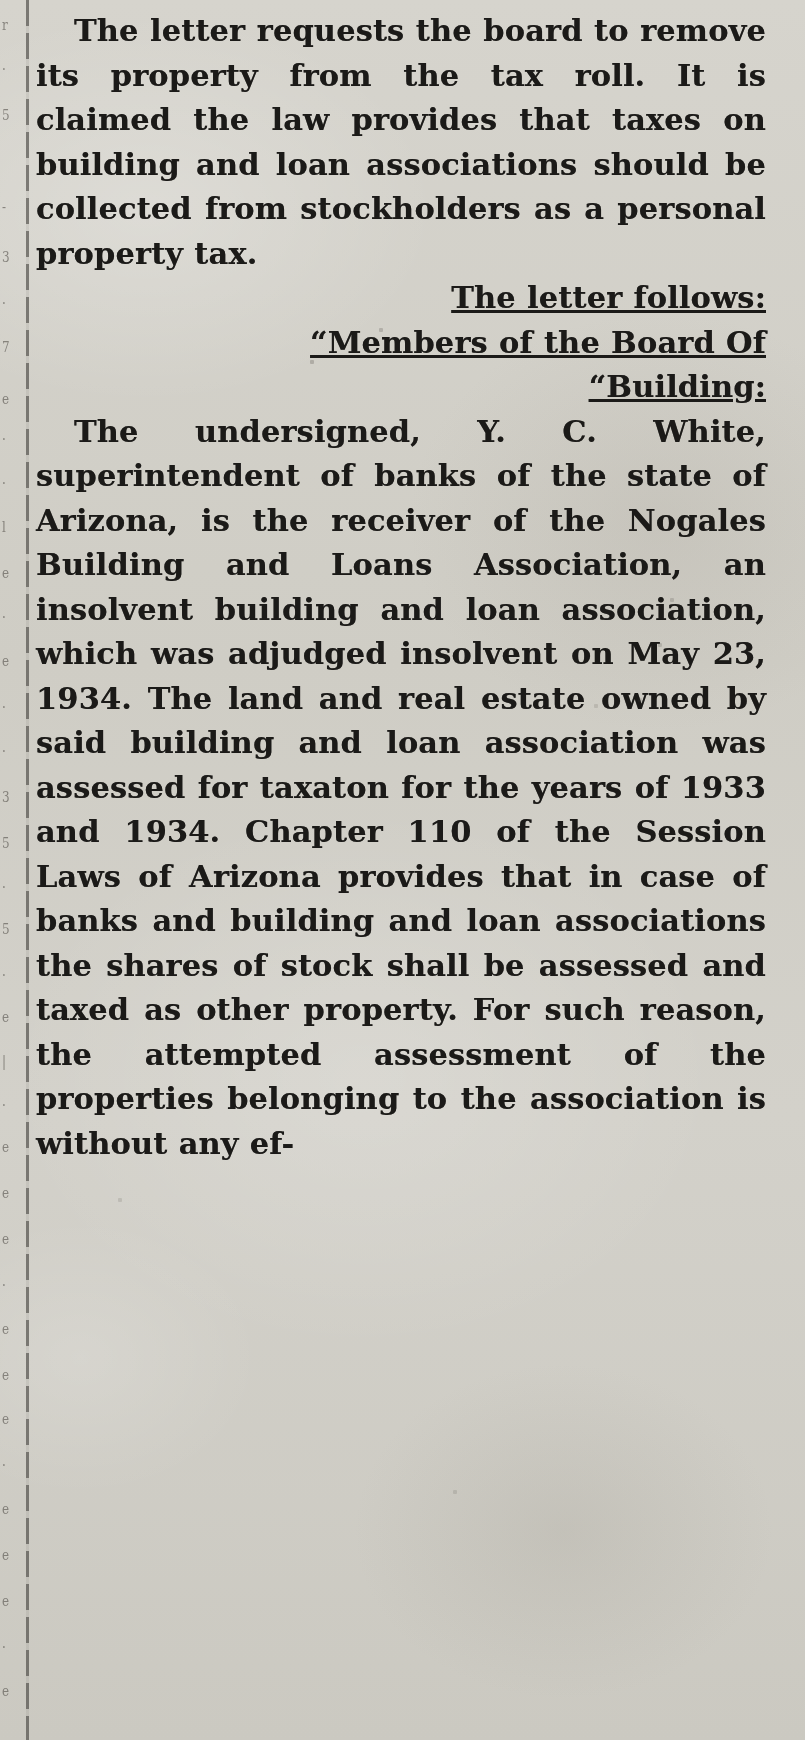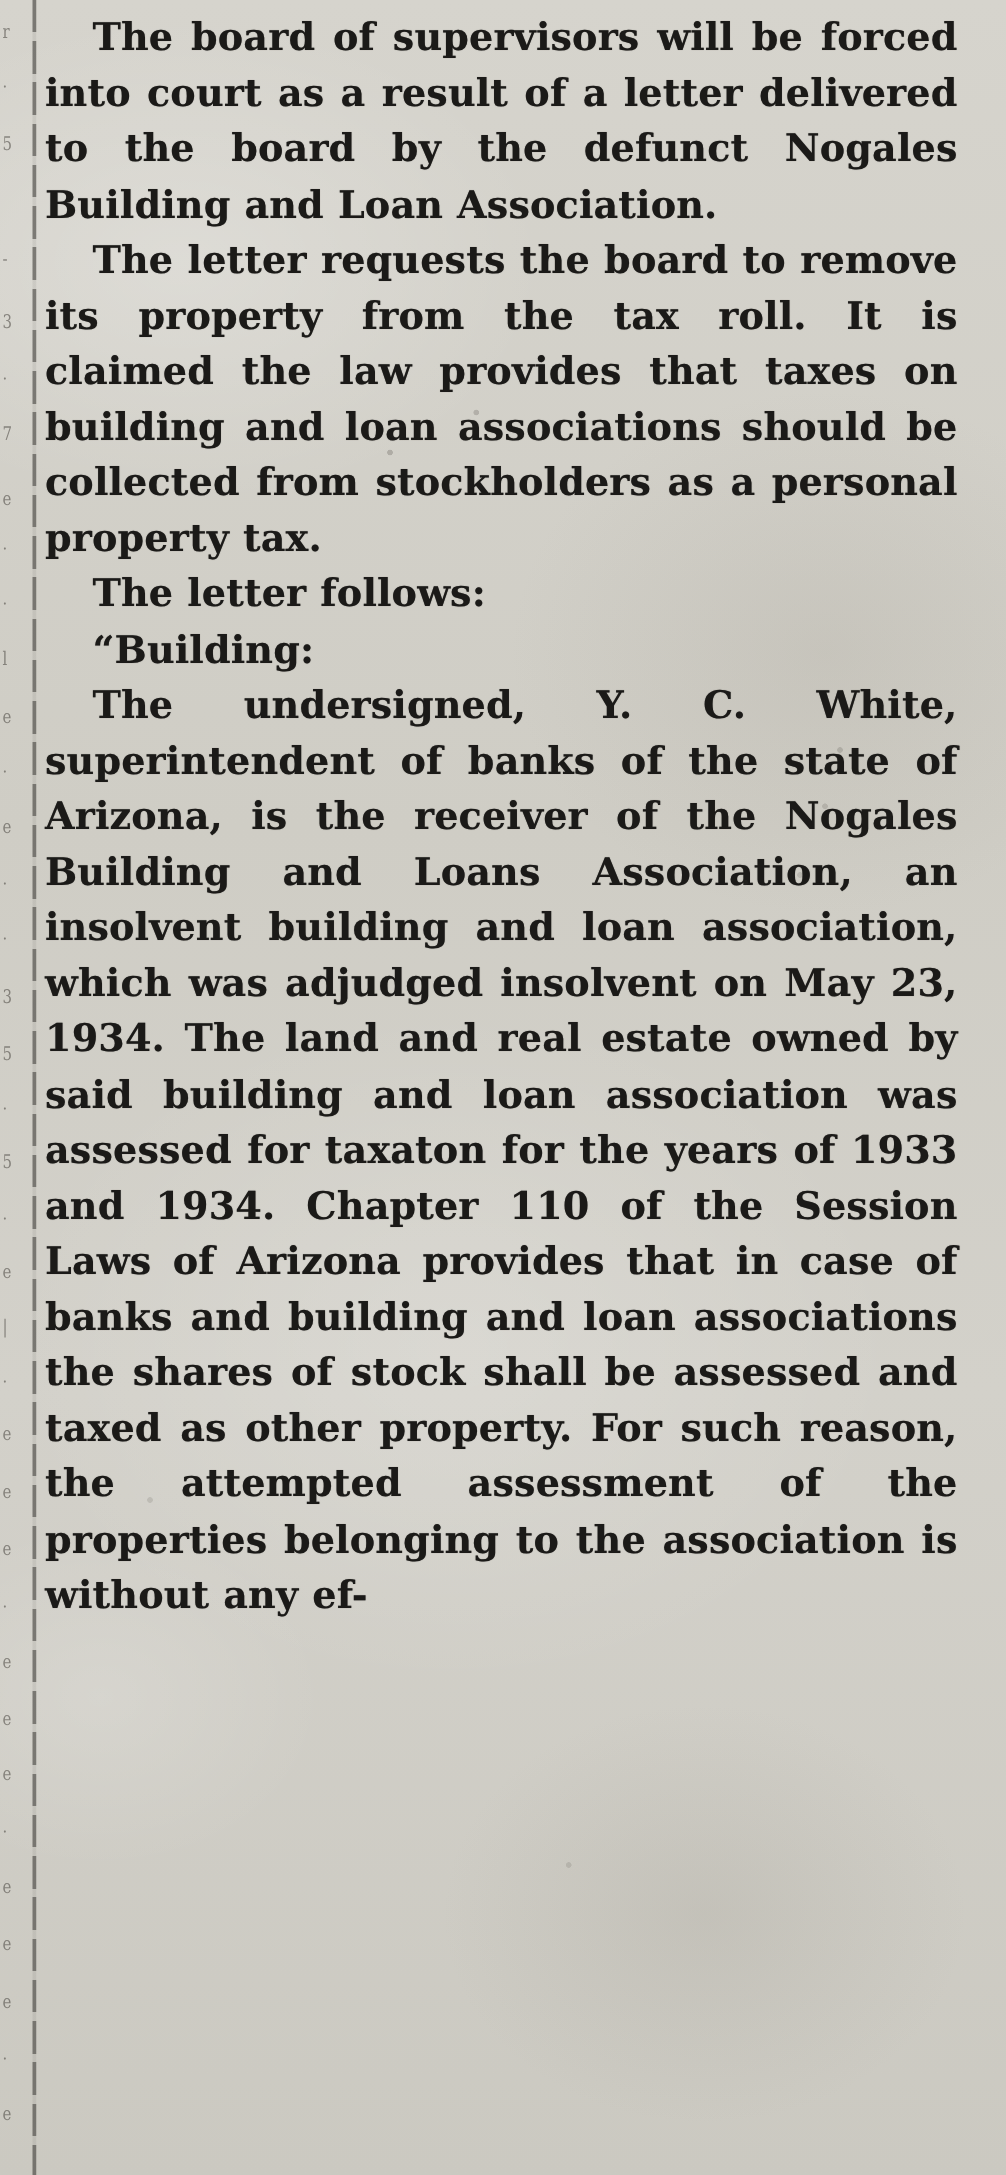--- a/index.html
+++ b/index.html
@@ -68,21 +68,21 @@
     line-height: 44.5px;
     text-align: justify;
     text-justify: inter-word;
     letter-spacing: 0.1px;
     word-spacing: 0.5px;
     font-weight: 600;
     text-shadow: 0 0 0.6px rgba(30,28,25,0.55);
   }
   p.para .ind { display: inline-block; width: 38px; }
   p.para.last { text-align: justify; }
-  p.para.nofill { text-align: left; }
+  p.para.nofill { text-align: right; text-decoration: underline; }
   .indent2 { display: inline-block; width: 74px; }
   
   #specks {
     position: absolute;
     inset: 0;
     pointer-events: none;
     opacity: 0.5;
     background-image:
       radial-gradient(circle at 312px 362px, rgba(70,66,60,0.5) 0 2px, rgba(0,0,0,0) 2.5px),
       radial-gradient(circle at 381px 330px, rgba(70,66,60,0.45) 0 2px, rgba(0,0,0,0) 2.5px),
@@ -135,21 +135,21 @@
     <span class="bleed" style="top:1412px">e</span>
     <span class="bleed" style="top:1458px">·</span>
     <span class="bleed" style="top:1502px">e</span>
     <span class="bleed" style="top:1548px">e</span>
     <span class="bleed" style="top:1594px">e</span>
     <span class="bleed" style="top:1640px">·</span>
     <span class="bleed" style="top:1684px">e</span>
   </div>
 
   <div id="col">
-    <p class="para"><span class="ind"></span><span>The board of supervisors will be forced into court as a result of a letter delivered to the board by the defunct Nogales Building and Loan Association.</span></p>
     <p class="para"><span class="ind"></span><span>The letter requests the board to remove its property from the tax roll. It is claimed the law provides that taxes on building and loan associations should be collected from stockholders as a personal property tax.</span></p>
     <p class="para nofill"><span class="ind"></span><span>The letter follows:</span></p>
+    <p class="para nofill"><span class="ind"></span><span>“Members of the Board Of</span></p>
     <p class="para nofill"><span class="ind"></span><span>“Building:</span></p>
     <p class="para last"><span class="ind"></span><span>The undersigned, Y. C. White, superintendent of banks of the state of Arizona, is the receiver of the Nogales Building and Loans Association, an insolvent building and loan association, which was adjudged insolvent on May 23, 1934. The land and real estate owned by said building and loan association was assessed for taxaton for the years of 1933 and 1934. Chapter 110 of the Session Laws of Arizona provides that in case of banks and building and loan associations the shares of stock shall be assessed and taxed as other property. For such reason, the attempted assessment of the properties belonging to the association is without any ef-</span></p>
   </div>
 
   <div id="specks"></div>
 </div>
 
 </body></html>

